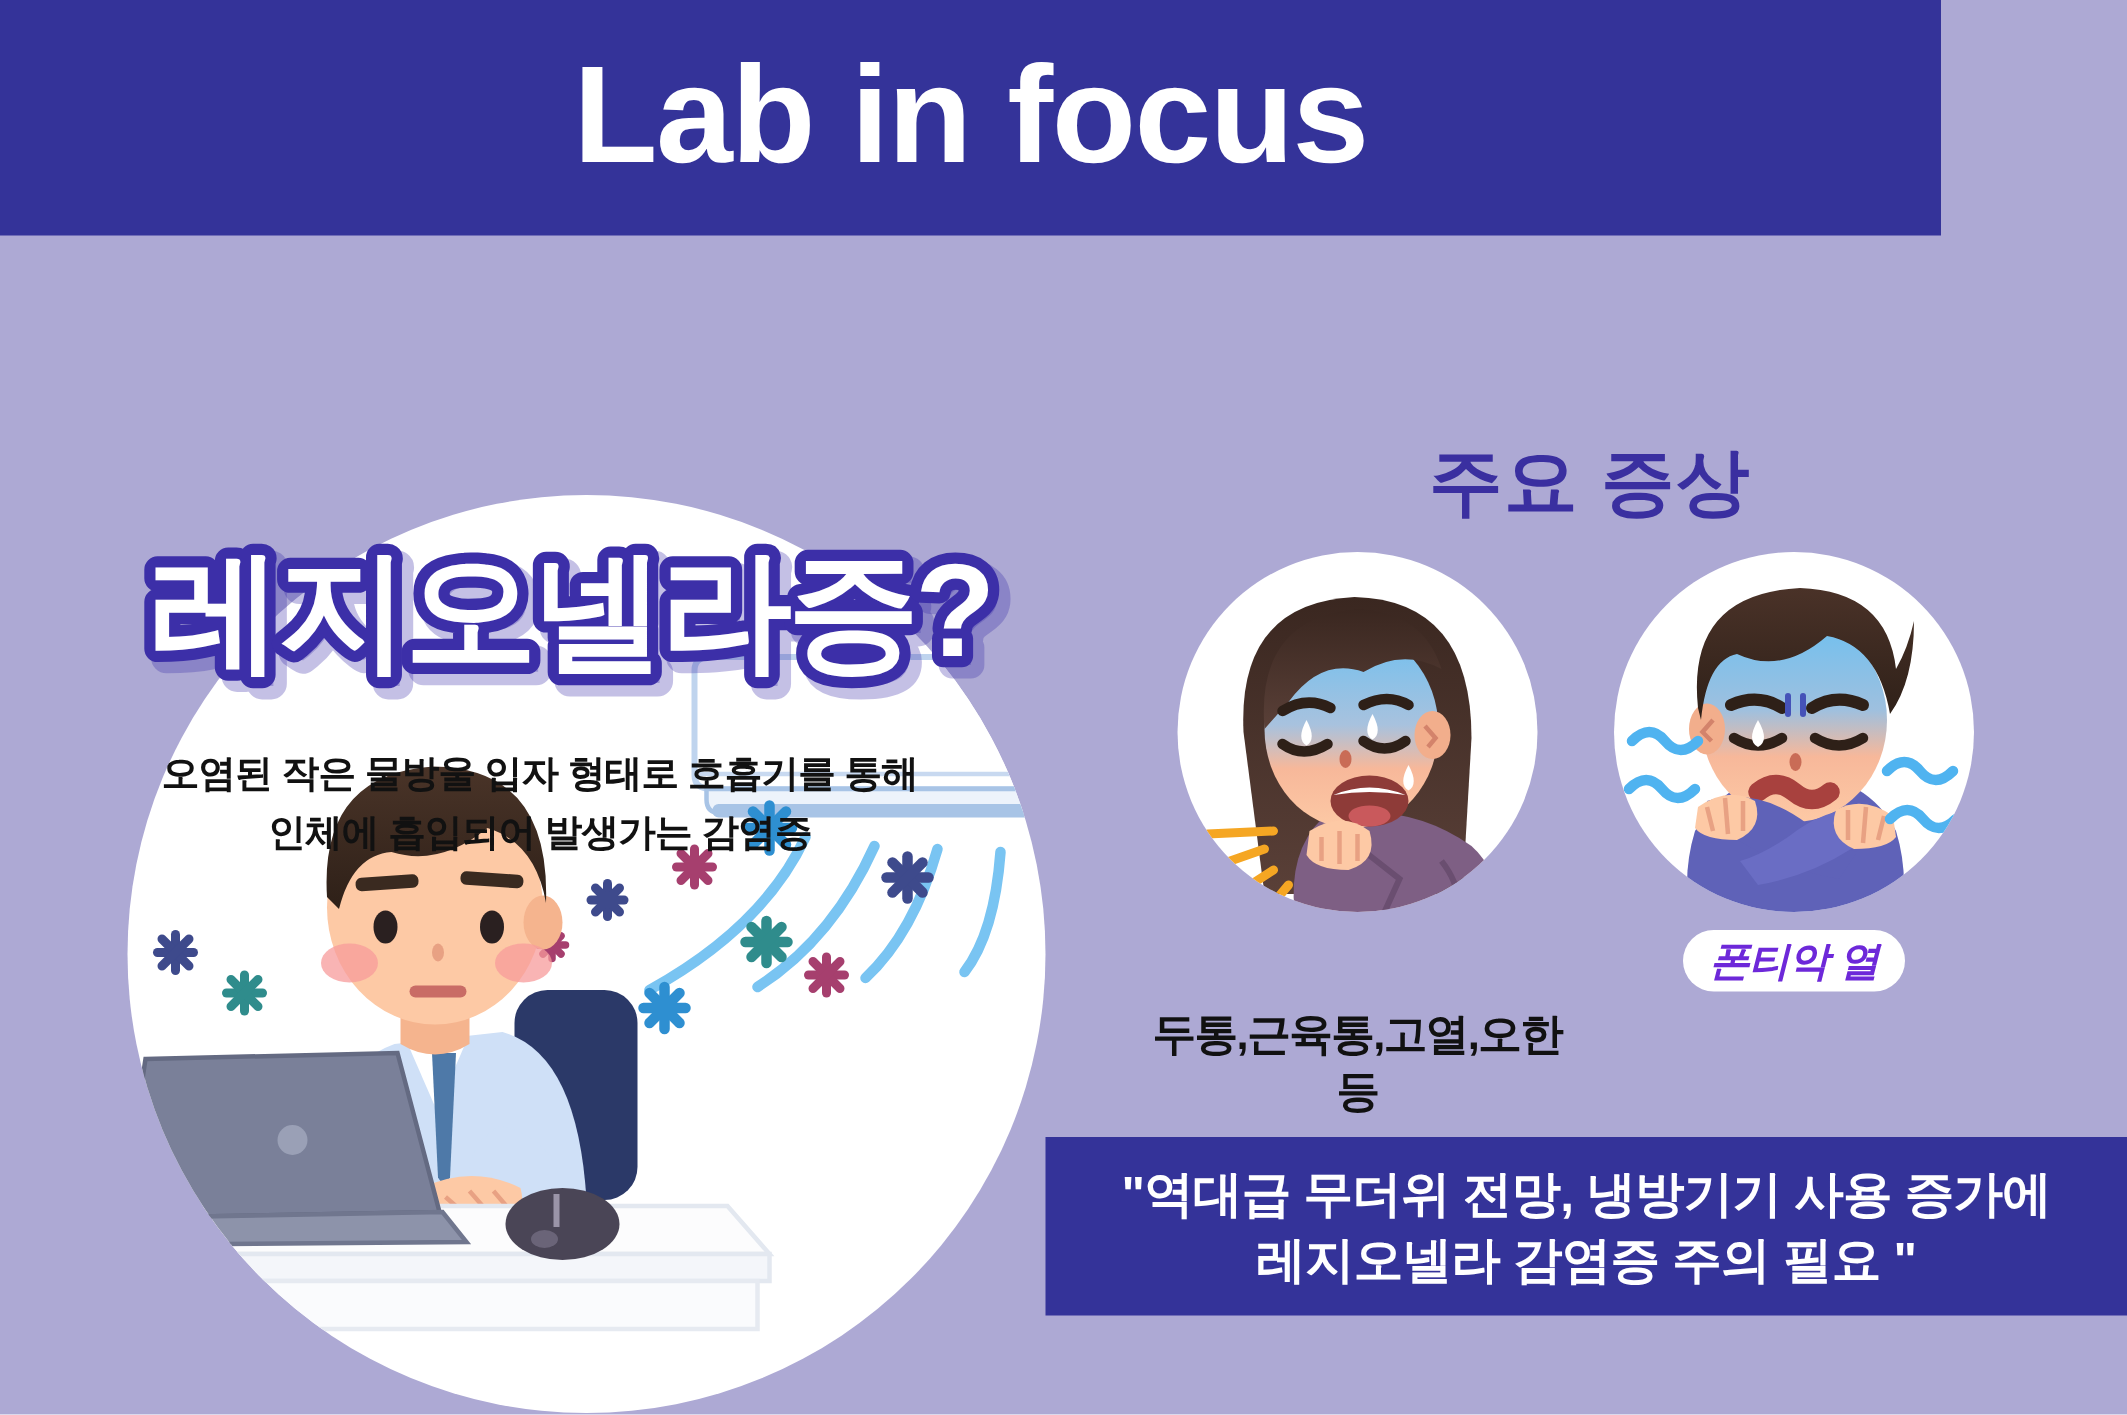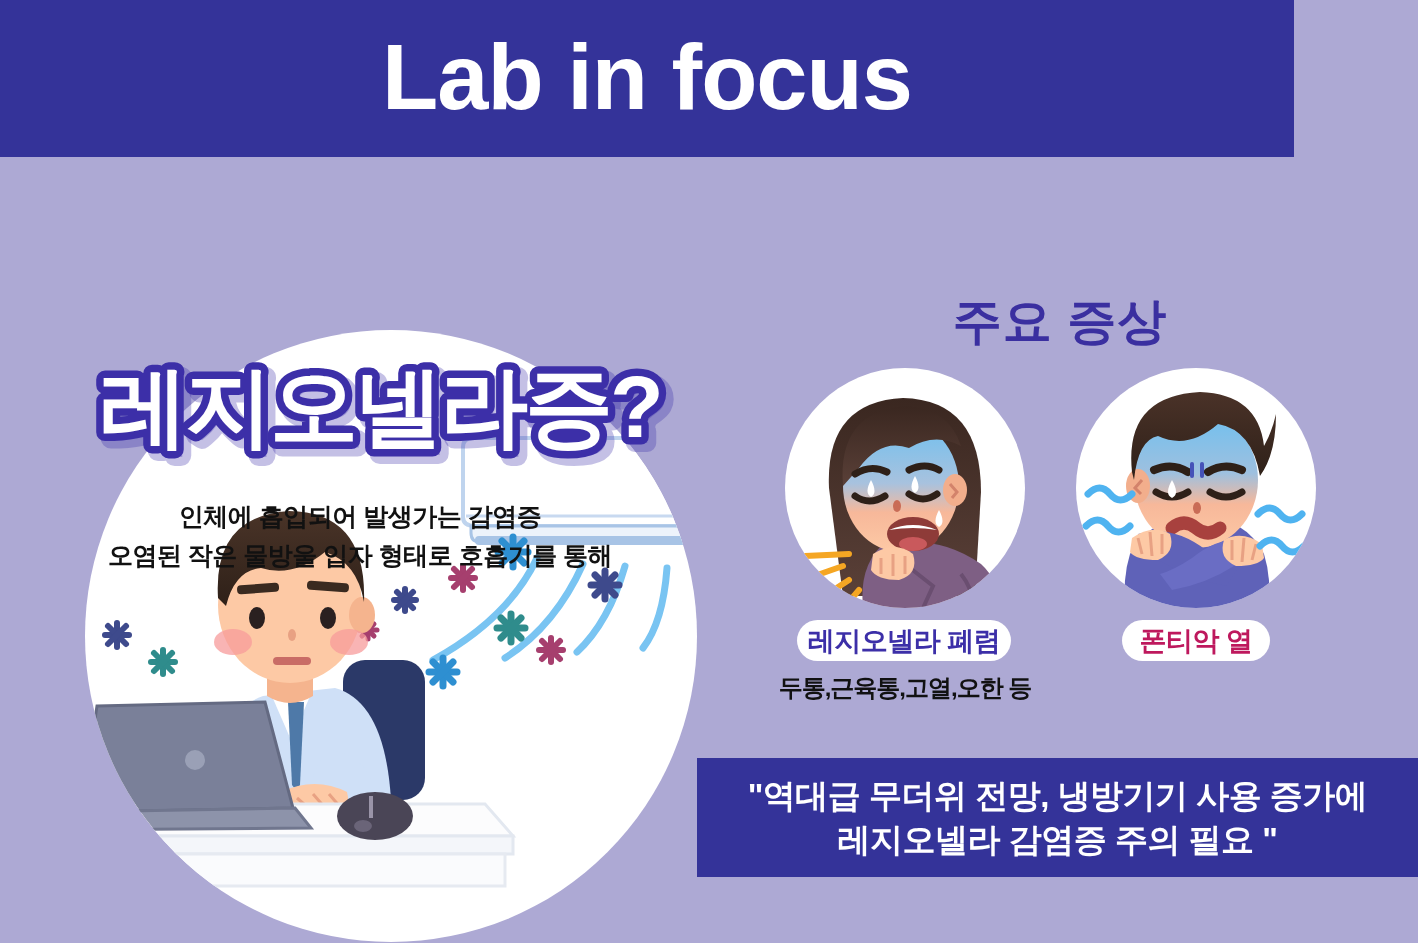--- a/index.html
+++ b/index.html
@@ -66,26 +66,26 @@
   }
   .sym-pill{
     position:absolute;
     background:#ffffff;
     border-radius:30px;
     display:flex;align-items:center;justify-content:center;
     font-size:27px;font-weight:bold;
     letter-spacing:-0.5px;
   }
   .sym-pill.pneumonia{color:#3C2FA8;}
-  .sym-pill.pontiac{color:#be185d;}
+  .sym-pill.pontiac{color:#6d28d9;font-style:italic;}
   .sym-desc{
     position:absolute;
     text-align:center;
     color:#111111;
-    font-size:24px;font-weight:bold;
+    font-size:29px;font-weight:bold;
     line-height:1.3;
     letter-spacing:-1px;
     white-space:pre-line;
   }
 
   
   .quote-banner{
     position:absolute;left:697px;top:758px;width:721px;height:119px;
     background:#343399;
     display:flex;align-items:center;justify-content:center;
@@ -256,22 +256,22 @@
     </div>
 
     <div style="position:absolute;left:80px;top:188px;width:640px;height:130px;">
       <svg width="640" height="130" viewBox="0 0 640 130" xmlns="http://www.w3.org/2000/svg">
         <text id="disease-title-shadow-svg" x="26" y="98" font-family="Liberation Sans, DejaVu Sans, sans-serif" font-size="88" font-weight="bold" letter-spacing="-3" fill="rgba(60,47,168,0.30)" stroke="rgba(60,47,168,0.30)" stroke-width="18" stroke-linejoin="round" paint-order="stroke">레지오넬라증?</text>
         <text id="disease-title-svg" x="20" y="92" font-family="Liberation Sans, DejaVu Sans, sans-serif" font-size="88" font-weight="bold" letter-spacing="-3" fill="#ffffff" stroke="#3C2FA8" stroke-width="15" stroke-linejoin="round" paint-order="stroke">레지오넬라증?</text>
       </svg>
     </div>
 
     <div class="disease-desc">
+      <div>오염된 작은 물방울 입자 형태로 호흡기를 통해</div>
       <div>인체에 흡입되어 발생가는 감염증</div>
-      <div>오염된 작은 물방울 입자 형태로 호흡기를 통해</div>
     </div>
   </div>
 
   <div>
 
     <div class="symptoms-heading">주요 증상</div>
 
     <div class="sym-card" style="left:785px;top:368px;width:240px;height:340px;">
       <div class="sym-circle" style="left:0;top:0;width:240px;height:240px;">
         <svg width="240" height="240" viewBox="0 0 240 240" xmlns="http://www.w3.org/2000/svg">
@@ -326,23 +326,20 @@
 
           <g stroke="#F5A623" stroke-width="6" stroke-linecap="round">
             <line x1="20" y1="188" x2="64" y2="186"></line>
             <line x1="18" y1="212" x2="58" y2="198"></line>
             <line x1="30" y1="234" x2="64" y2="212"></line>
             <line x1="52" y1="248" x2="74" y2="222"></line>
           </g>
         </svg>
       </div>
 
-      <div class="sym-pill pneumonia" style="left:12px;top:252px;width:214px;height:41px;">
-        <span>레지오넬라 폐렴</span>
-      </div>
 
       <div class="sym-desc" style="left:-30px;top:304px;width:300px;">두통,근육통,고열,오한 등</div>
     </div>
 
     <div class="sym-card" style="left:1076px;top:368px;width:240px;height:340px;">
       <div class="sym-circle" style="left:0;top:0;width:240px;height:240px;">
         <svg width="240" height="240" viewBox="0 0 240 240" xmlns="http://www.w3.org/2000/svg">
           <defs>
             <linearGradient id="faceM" x1="0" y1="0" x2="0" y2="1">
               <stop offset="0%" stop-color="#6EC0F0"></stop>

